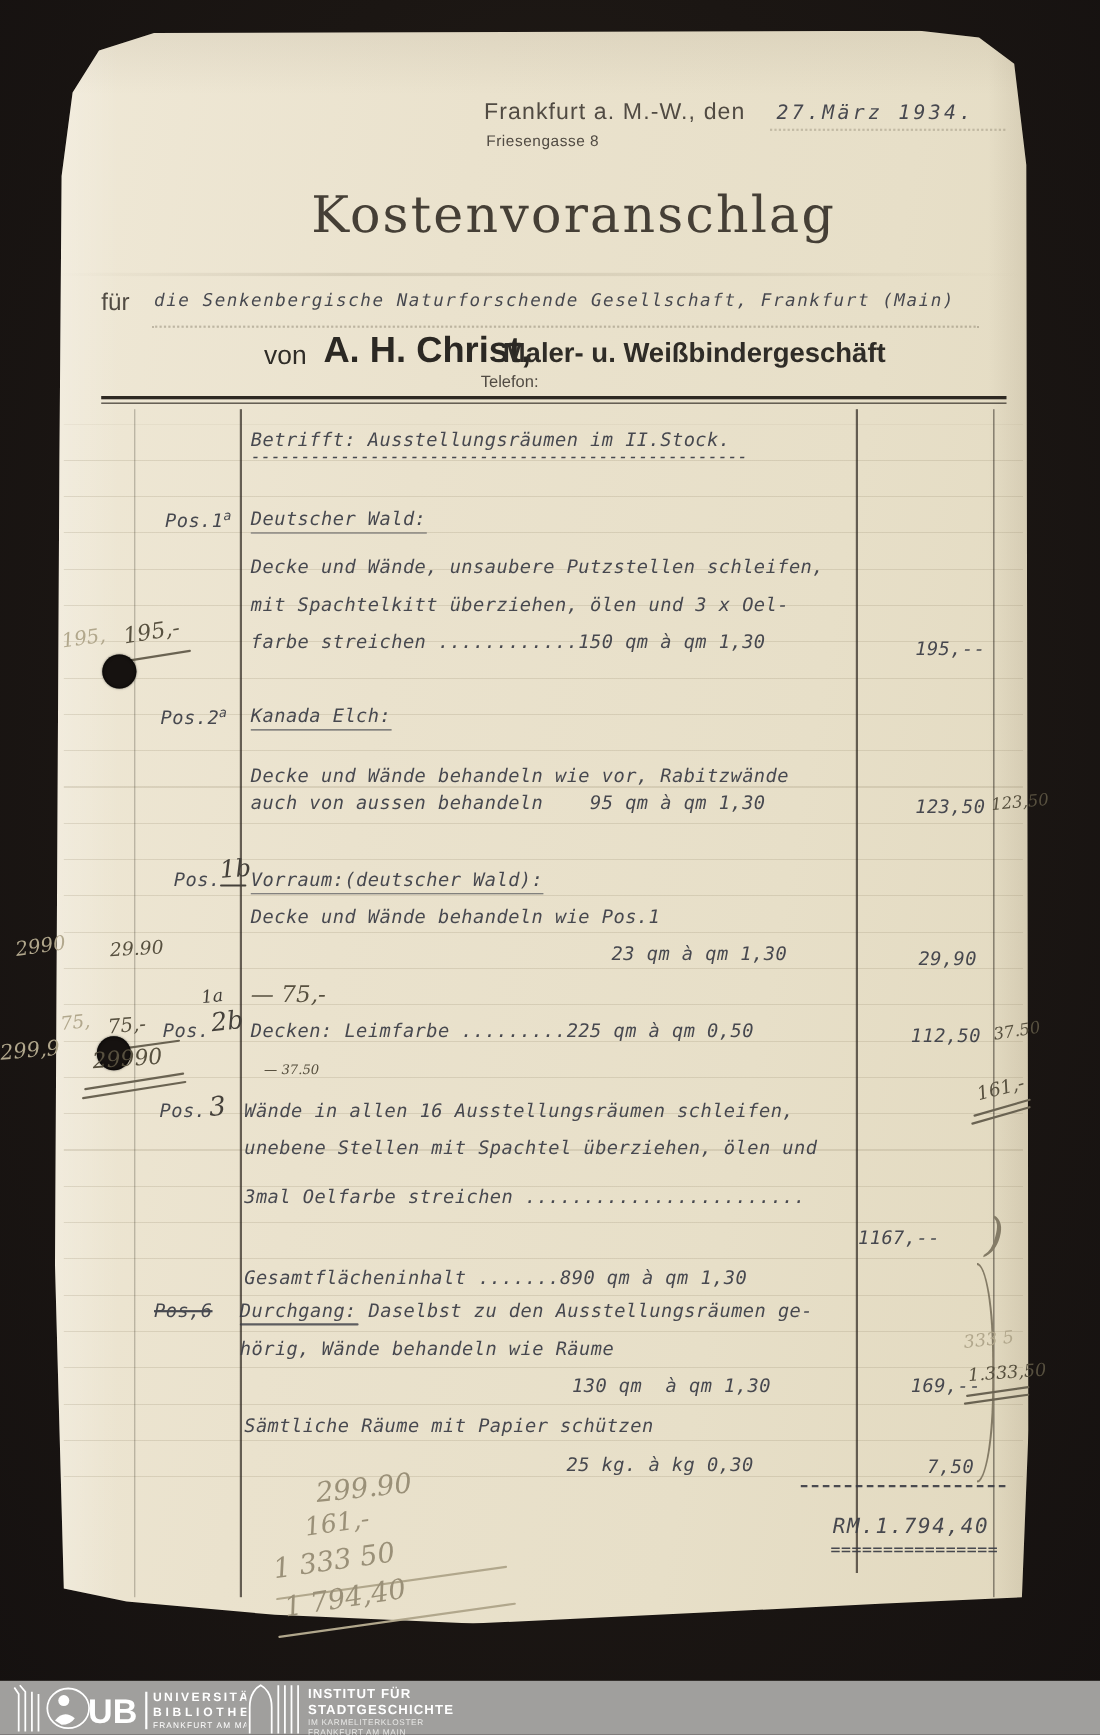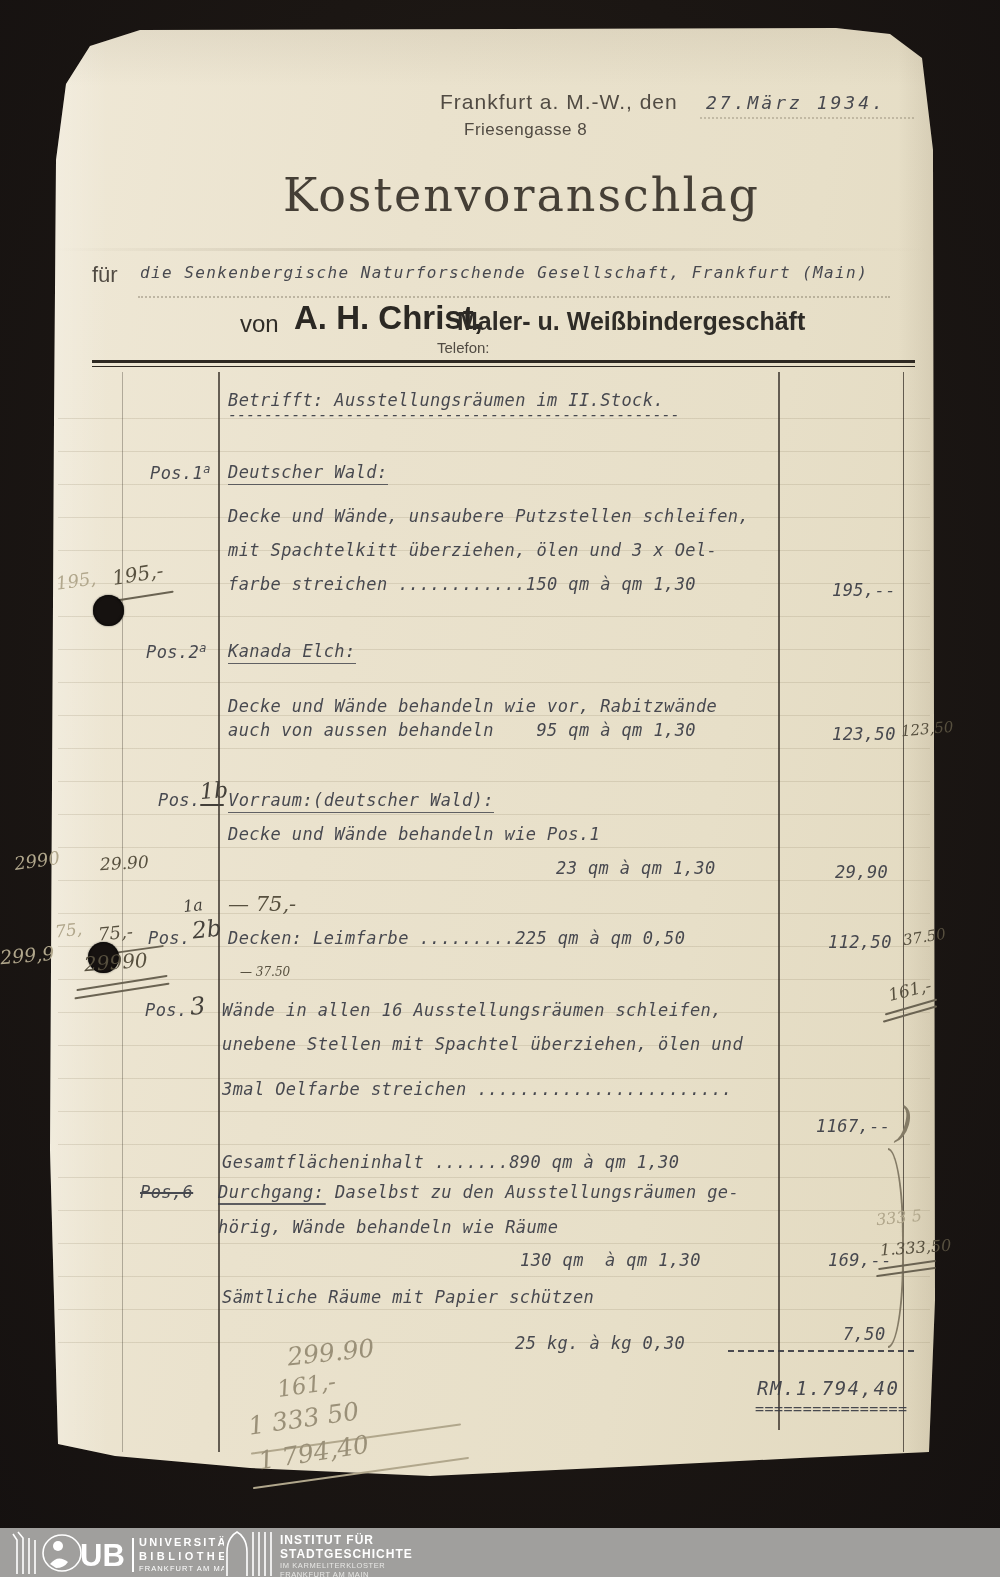--- a/index.html
+++ b/index.html
@@ -50,21 +50,21 @@
 
 <div>
   <div class="paper"></div>
   <div class="paper-shade"></div>
   <div class="crease"></div>
   <div class="ruling"></div>
 
   <div class="printed" style="left:440px;top:90px;font-size:21px;letter-spacing:1px;">Frankfurt a. M.-W., den</div>
   <div class="tw" style="left:706px;top:92px;font-size:18px;letter-spacing:3px;">27.März 1934.</div>
   <div class="dotline" style="left:700px;top:117px;width:214px;opacity:.5;"></div>
-  <div class="printed" style="left:464px;top:120px;font-size:17px;letter-spacing:.5px;">Friesengasse 8</div>
+  <div class="printed" style="left:442px;top:120px;font-size:14px;letter-spacing:.5px;">Friesengasse 8</div>
 
   <div class="printed title" style="left:283px;top:168px;font-size:46px;">Kostenvoranschlag</div>
 
   <div class="printed" style="left:92px;top:262px;font-size:22px;">für</div>
   <div class="tw" style="left:140px;top:263px;font-size:16px;letter-spacing:1.4px;">die Senkenbergische Naturforschende Gesellschaft, Frankfurt (Main)</div>
   <div class="dotline" style="left:138px;top:296px;width:752px;opacity:.6;"></div>
 
   <div class="printed" style="left:240px;top:310px;font-size:24px;color:#2f2c27;">von</div>
   <div class="printed" style="left:294px;top:299px;font-size:33px;font-weight:bold;color:#2b2823;">A. H. Christ,</div>
   <div class="printed" style="left:457px;top:307px;font-size:25px;font-weight:600;color:#2f2c27;">Maler- u. Weißbindergeschäft</div>
@@ -127,37 +127,37 @@
   <div class="hw" style="left:888px;top:980px;font-size:17px;transform:rotate(-14deg);">161,-</div>
   <div class="pline" style="left:884px;top:1006px;width:54px;transform:rotate(-16deg);"></div>
   <div class="pline" style="left:882px;top:1013px;width:56px;transform:rotate(-16deg);"></div>
 
   <div class="tw" style="left:145px;top:1000px;">Pos.</div>
   <div class="hw" style="left:190px;top:992px;font-size:24px;color:#44403a;transform:rotate(-5deg);">3</div>
   <div class="tw" style="left:222px;top:1000px;">Wände in allen 16 Ausstellungsräumen schleifen,</div>
   <div class="tw" style="left:222px;top:1034px;">unebene Stellen mit Spachtel überziehen, ölen und</div>
   <div class="tw" style="left:222px;top:1079px;">3mal Oelfarbe streichen ........................</div>
   <div class="tw" style="left:222px;top:1112px;margin-top:40px;">Gesamtflächeninhalt .......890 qm à qm 1,30</div>
-  <div class="tw" style="left:816px;top:1116px;">1167,--</div>
+  <div class="tw" style="left:780px;top:1116px;">1167,--</div>
   <div class="hw" style="left:896px;top:1098px;font-size:42px;color:#847b66;transform:rotate(4deg);">)</div>
 
   <div class="tw strike" style="left:140px;top:1182px;">Pos,6</div>
   <div class="tw" style="left:218px;top:1182px;">Durchgang: Daselbst zu den Ausstellungsräumen ge-</div>
   <div class="pline" style="left:218px;top:1203px;width:108px;background:rgba(58,60,69,.8);height:1.6px;"></div>
   <div class="tw" style="left:218px;top:1217px;">hörig, Wände behandeln wie Räume</div>
   <div class="tw" style="left:520px;top:1250px;">130 qm  à qm 1,30</div>
   <div class="tw" style="left:828px;top:1250px;">169,--</div>
   <div class="brace" style="left:888px;top:1148px;height:196px;"></div>
   <div class="hw hw-faint" style="left:876px;top:1208px;font-size:16px;transform:rotate(-6deg);">333 5</div>
   <div class="hw" style="left:880px;top:1238px;font-size:16px;transform:rotate(-4deg);">1.333,50</div>
   <div class="pline" style="left:878px;top:1264px;width:58px;transform:rotate(-8deg);"></div>
   <div class="pline" style="left:876px;top:1271px;width:60px;transform:rotate(-8deg);"></div>
 
   <div class="tw" style="left:222px;top:1287px;">Sämtliche Räume mit Papier schützen</div>
-  <div class="tw" style="left:515px;top:1322px;margin-top:11px;">25 kg. à kg 0,30</div>
+  <div class="tw" style="left:515px;top:1322px;">25 kg. à kg 0,30</div>
   <div class="tw" style="left:843px;top:1324px;">7,50</div>
 
   <div class="dashline" style="left:728px;top:1350px;width:186px;"></div>
   <div class="tw" style="left:757px;top:1377px;font-size:19px;letter-spacing:1.5px;">RM.1.794,40</div>
   <div class="tw" style="left:755px;top:1400px;font-size:15px;letter-spacing:.5px;">================</div>
 
   <div class="hw" style="left:287px;top:1338px;font-size:25px;color:#9a9078;transform:rotate(-6deg);">299.90</div>
   <div class="hw" style="left:277px;top:1372px;font-size:23px;color:#9a9078;transform:rotate(-8deg);">161,-</div>
   <div class="hw" style="left:248px;top:1404px;font-size:25px;color:#9a9078;transform:rotate(-8deg);">1 333 50</div>
   <div class="pline pline-faint" style="left:250px;top:1438px;width:212px;transform:rotate(-8deg);"></div>

